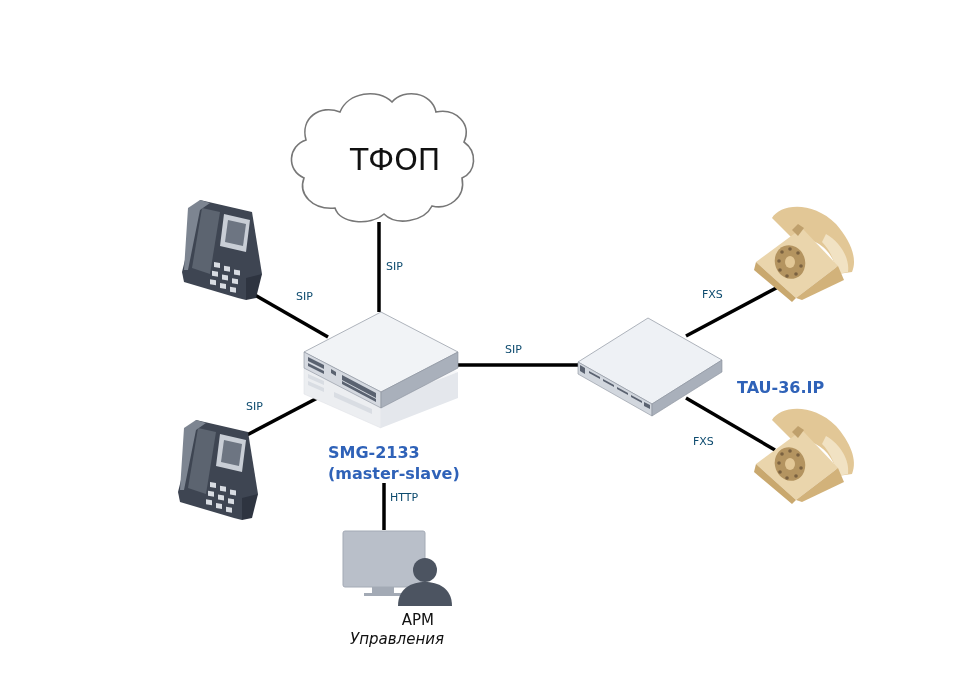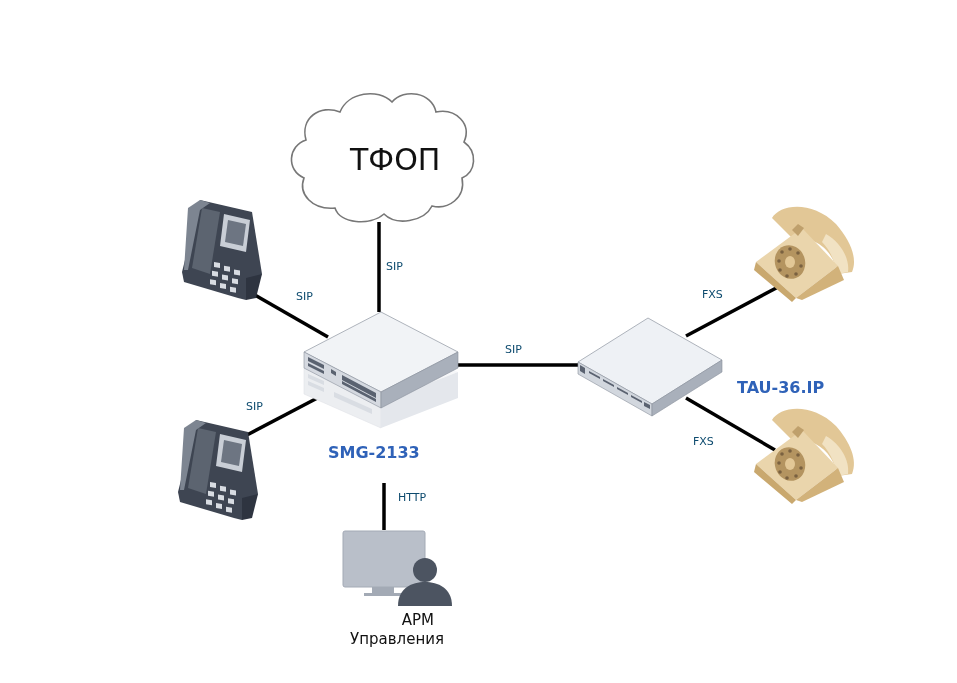--- a/index.html
+++ b/index.html
@@ -171,20 +171,21 @@
 </svg>
 
 <div class="cloud-txt" style="left:350px; top:142px;">ТФОП</div>
 
 <div class="lbl" style="left:386px; top:260px;">SIP</div>
 <div class="lbl" style="left:296px; top:290px;">SIP</div>
 <div class="lbl" style="left:246px; top:400px;">SIP</div>
 <div class="lbl" style="left:505px; top:343px;">SIP</div>
 <div class="lbl" style="left:702px; top:288px;">FXS</div>
 <div class="lbl" style="left:693px; top:435px;">FXS</div>
-<div class="lbl" style="left:398px; top:491px;text-align:right;">HTTP</div>
+<div class="lbl" style="left:390px; top:491px;text-align:right;">HTTP</div>
 
 <div class="dev" style="left:328px; top:443px;">SMG-2133</div>
+<div class="dev" style="left:328px; top:464px;">(master-slave)</div>
 <div class="dev" style="left:737px; top:368px;margin-top:10px;">TAU-36.IP</div>
 
 <div class="cap" style="left:334px; top:611px; width:100px;">АРМ</div>
-<div class="cap" style="left:324px; top:630px; width:120px;">Управления</div>
+<div class="cap" style="left:324px; top:630px; width:120px;font-style:italic;">Управления</div>
 </div>
 
 </body></html>

